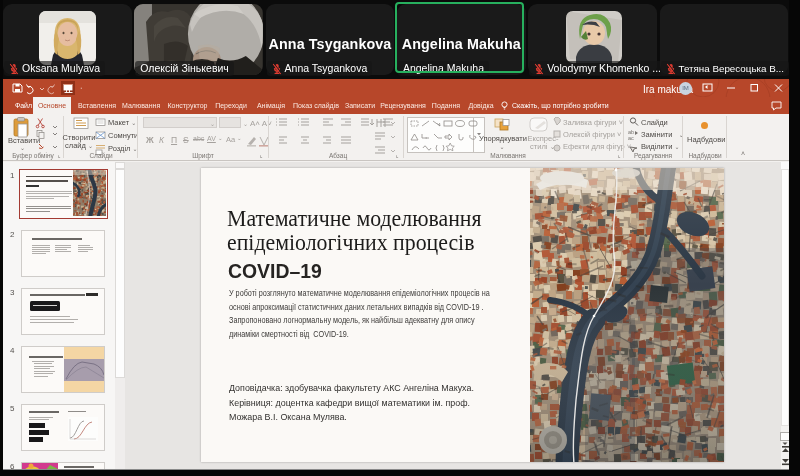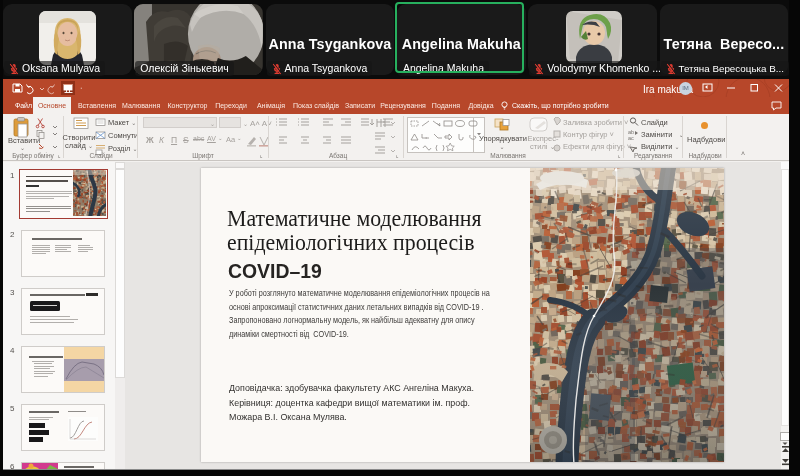--- a/index.html
+++ b/index.html
@@ -122,21 +122,20 @@
       <div class="vlabel" style="left:1px"><svg class="micoff" viewBox="0 0 12 14">
           <g fill="#e03c31">
             <rect x="4" y="1" width="4" height="7" rx="2"></rect>
             <path d="M2.2 6.5a.8.8 0 011.6 0 2.2 2.2 0 004.4 0 .8.8 0 011.6 0 3.8 3.8 0 01-3 3.7v1.3h1.6a.7.7 0 010 1.4H3.6a.7.7 0 010-1.4h1.6v-1.3a3.8 3.8 0 01-3-3.7z"></path>
           </g>
           <line x1="1.5" y1="1" x2="10.5" y2="13" stroke="#e03c31" stroke-width="1.4"></line>
           <line x1="2.6" y1="0.4" x2="11.6" y2="12.4" stroke="#1a1a1a" stroke-width="1.1"></line>
         </svg>Volodymyr Khomenko ...</div>
     </div>
 <div class="tile" style="left:659.5px">
-      <div class="bigname">Тетяна&nbsp; Вересо...</div>
       <div class="vlabel" style="left:1px;font-size:9.8px"><svg class="micoff" viewBox="0 0 12 14">
           <g fill="#e03c31">
             <rect x="4" y="1" width="4" height="7" rx="2"></rect>
             <path d="M2.2 6.5a.8.8 0 011.6 0 2.2 2.2 0 004.4 0 .8.8 0 011.6 0 3.8 3.8 0 01-3 3.7v1.3h1.6a.7.7 0 010 1.4H3.6a.7.7 0 010-1.4h1.6v-1.3a3.8 3.8 0 01-3-3.7z"></path>
           </g>
           <line x1="1.5" y1="1" x2="10.5" y2="13" stroke="#e03c31" stroke-width="1.4"></line>
           <line x1="2.6" y1="0.4" x2="11.6" y2="12.4" stroke="#1a1a1a" stroke-width="1.1"></line>
         </svg>Тетяна Вересоцька В...</div>
     </div>
 <div id="ppt">
@@ -322,22 +321,22 @@
           <rect x="2" y="2" width="8" height="8" fill="#f5e3c8" stroke="#c9a35e" stroke-width="0.8"></rect>
           <rect x="7" y="5" width="8" height="8" fill="#e8a33d" stroke="#ad7722" stroke-width="0.8"></rect>
           <rect x="10" y="2.5" width="6" height="6" fill="#fff" stroke="#9c9894" stroke-width="0.8"></rect>
         </svg>
 <div class="ricon" style="left:476px;top:21px;width:46px;text-align:center;line-height:8.5px">Упорядкувати<br><span style="font-size:6px;color:#76726e">⌄</span></div>
 <svg width="24" height="18" viewBox="0 0 24 18" style="position:absolute;left:524px;top:2px;opacity:0.55">
           <rect x="3" y="2" width="17" height="13" rx="4" fill="#fff" stroke="#b5b1ad"></rect>
           <path d="M8 12 l9 -7 l2 2 l-8 6z" fill="#d8d4d0"></path>
         </svg>
 <div class="ricon gray" style="left:523px;top:21px;width:34px;text-align:center;line-height:8.5px">Експрес-<br>стилі ⌄</div>
-<div class="ricon gray" style="left:560px;top:4px">Заливка зробити ˅</div>
-<div class="ricon gray" style="left:560px;top:16px">Контур фігур ˅</div>
+<div class="ricon gray" style="left:560px;top:4px">Заливка фігури ˅</div>
+<div class="ricon gray" style="left:560px;top:16px">Олексій фігури ˅</div>
 <div class="ricon gray" style="left:560px;top:28px">Ефекти для фігур ˅</div>
 <svg width="10" height="38" viewBox="0 0 10 38" style="position:absolute;left:549px;top:3px">
           <g stroke="#b5b1ad" fill="none">
             <path d="M2 2 a3 3 0 0 1 6 3 l-3 3 z" fill="#d8d4d0"></path>
             <rect x="2" y="14" width="6" height="6" fill="#e4e0dc"></rect>
             <circle cx="5" cy="31" r="3" fill="#d8d4d0"></circle>
           </g>
         </svg>
 <div class="glabel" style="left:480.0px;top:38px;width:50px">Малювання</div>
 <div class="glabel" style="left:612px;top:37px;width:8px">⌞</div>

